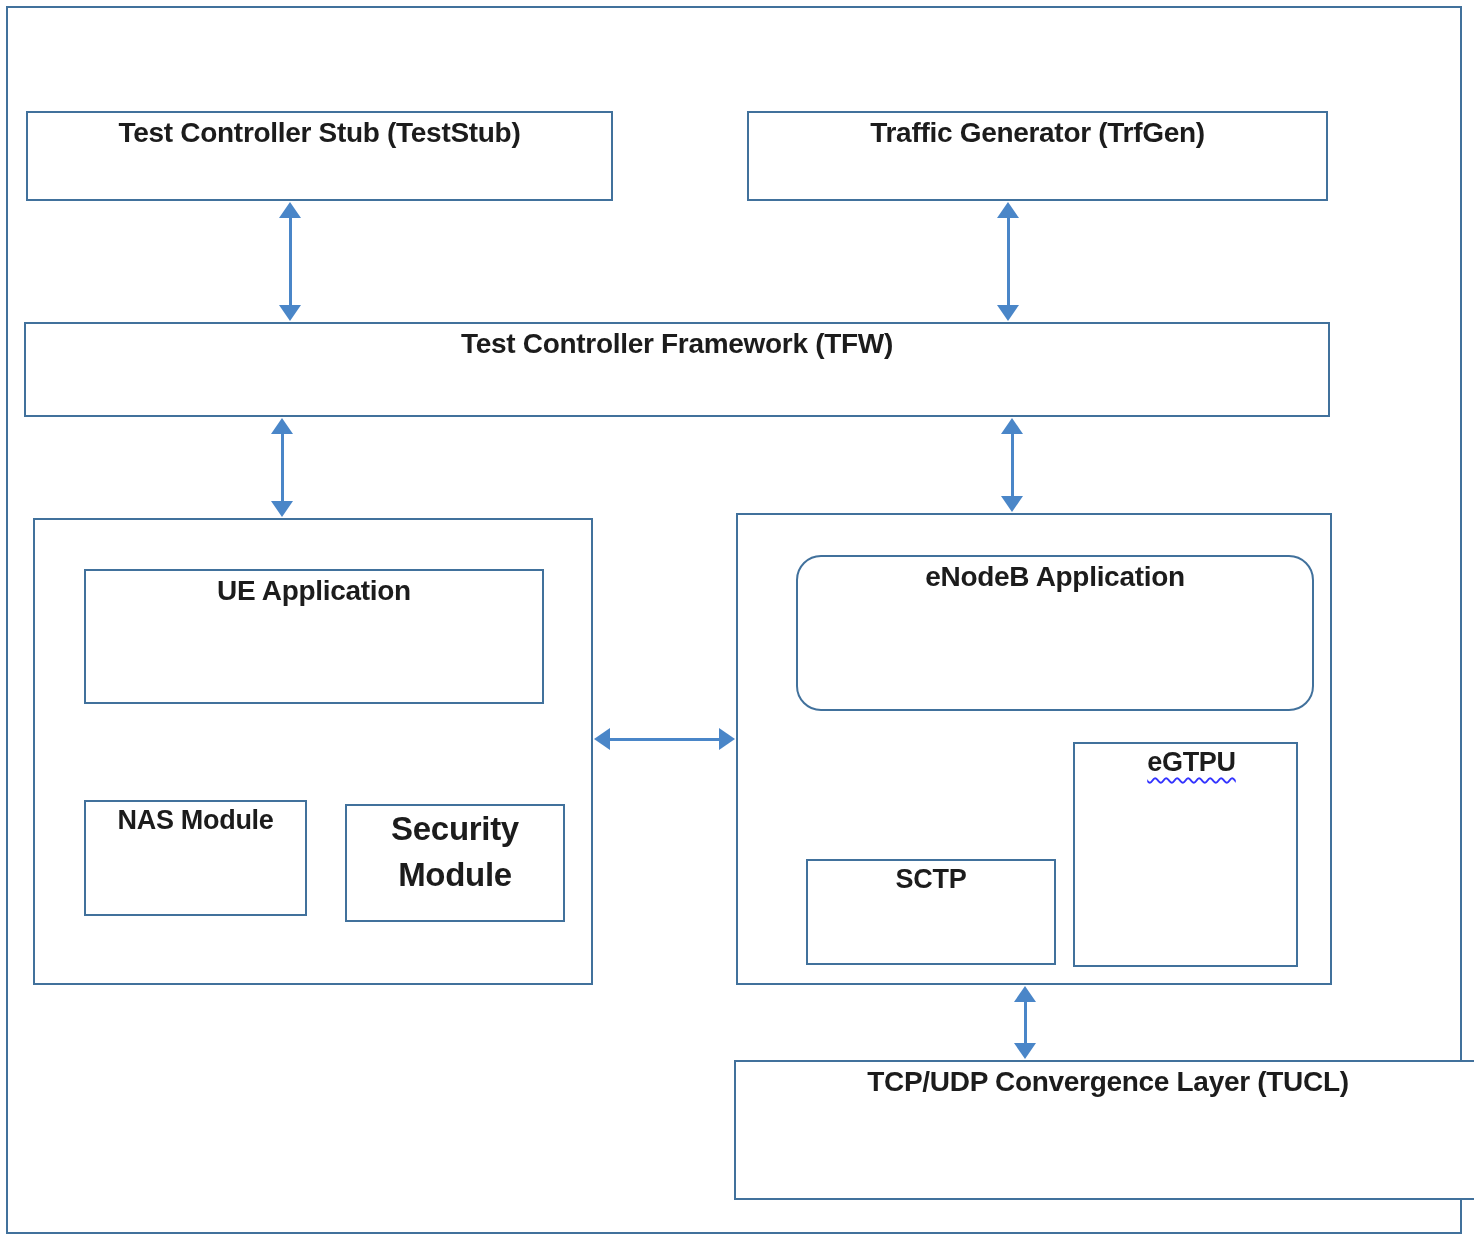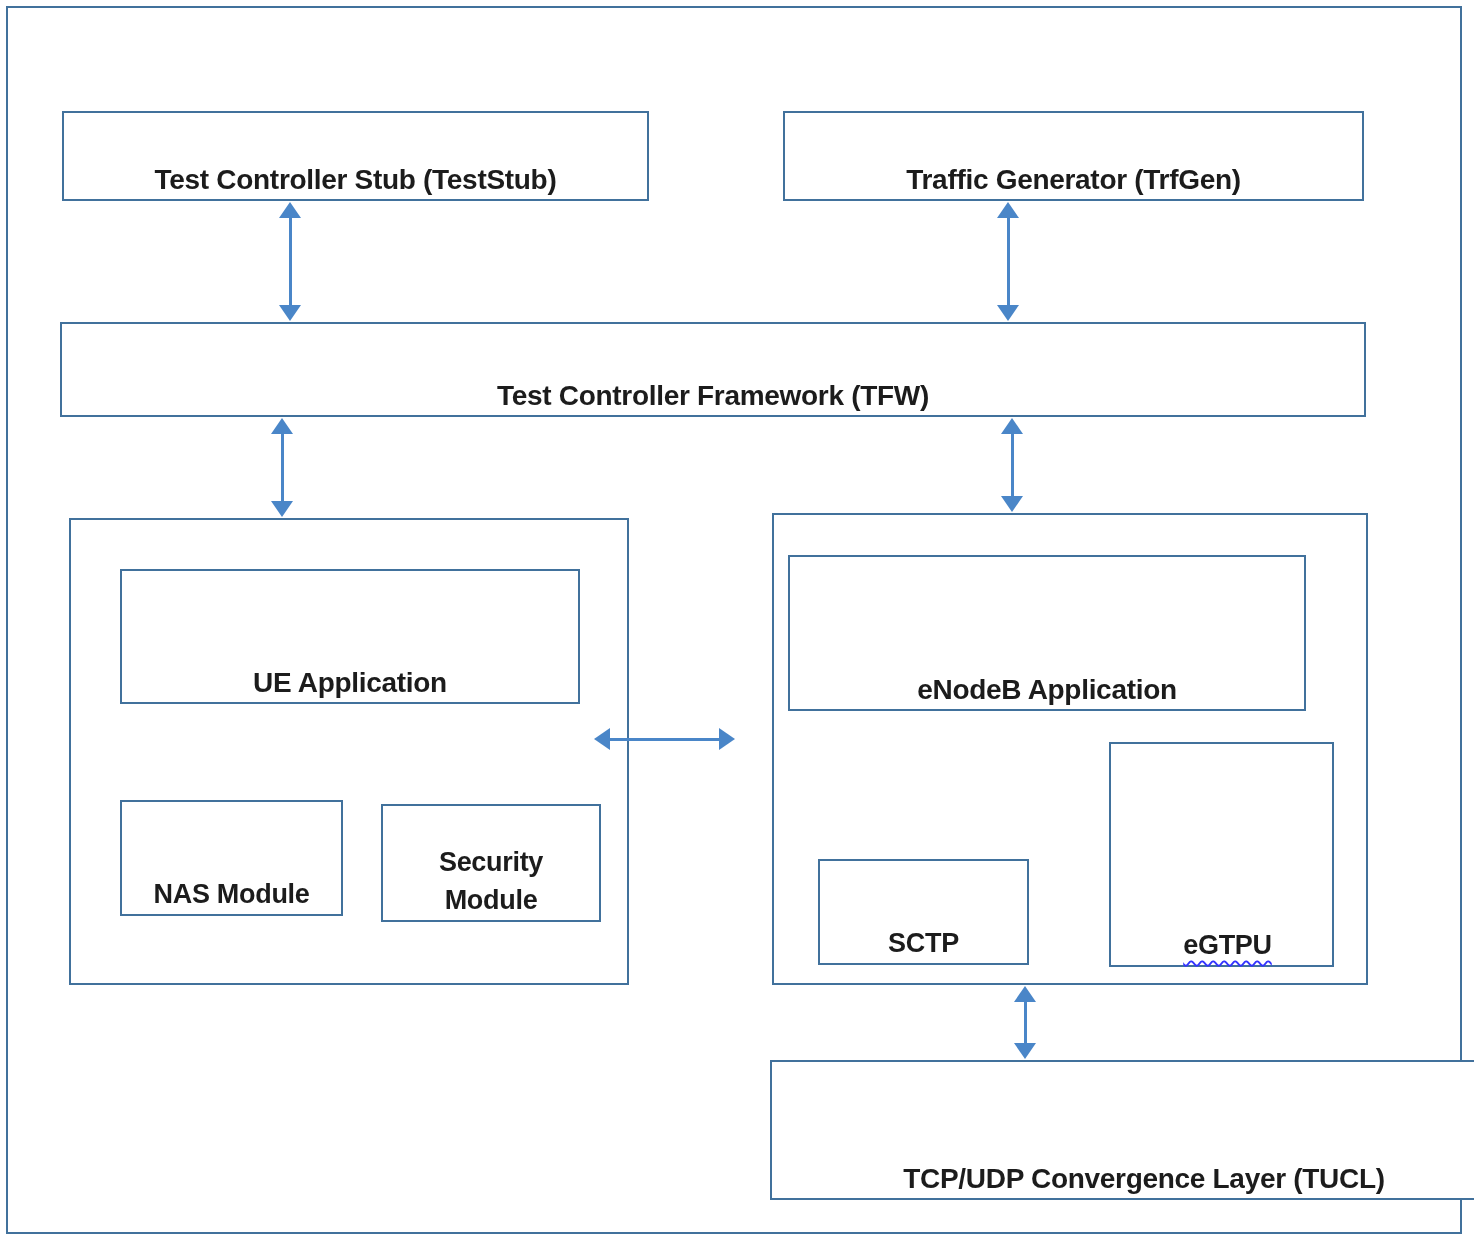--- a/index.html
+++ b/index.html
@@ -20,28 +20,27 @@
   .frame{
     position:absolute;left:6px;top:6px;width:1456px;height:1228px;
     border:2px solid var(--box-border);
     box-sizing:border-box;
   }
   .node{
     position:absolute;
     box-sizing:border-box;
     border:2px solid var(--box-border);
     background:var(--bg);
-    display:flex;align-items:flex-end;justify-content:center;
+    display:flex;align-items:flex-start;justify-content:center;
     text-align:center;
     font-weight:bold;
     color:var(--text);
     font-size:28px;
     letter-spacing:-0.3px;
     line-height:1.4;
-    margin-left:36px;
   }
   .node.container{background:transparent;}
   .node .lbl{display:block;}
   .node .lbl.narrow{max-width:170px;}
   .node .lbl.squiggle{
     text-decoration-line:underline;
     text-decoration-style:wavy;
     text-decoration-color:var(--squiggle);
     text-decoration-thickness:2px;
     text-underline-offset:6px;
@@ -80,32 +79,32 @@
   <div class="node container" style="left:33px;top:518px;width:560px;height:467px;"></div>
 
   <div class="node" style="left:84px;top:569px;width:460px;height:135px;">
     <span class="lbl">UE Application</span>
   </div>
 
   <div class="node" style="left:84px;top:800px;width:223px;height:116px;font-size:27px;">
     <span class="lbl">NAS Module</span>
   </div>
 
-  <div class="node" style="left:345px;top:804px;width:220px;height:118px;font-size:27px;">
+  <div class="node" style="left:345px;top:804px;width:220px;height:118px;font-size:33px;">
     <span class="lbl narrow">Security Module</span>
   </div>
 
   <div class="node container" style="left:736px;top:513px;width:596px;height:472px;"></div>
 
-  <div class="node" style="left:752px;top:555px;width:518px;height:156px;">
+  <div class="node" style="left:796px;top:555px;width:518px;height:156px;border-radius:25px;">
     <span class="lbl">eNodeB Application</span>
   </div>
 
 
-  <div class="node" style="left:782px;top:859px;width:211px;height:106px;font-size:27px;">
+  <div class="node" style="left:806px;top:859px;width:250px;height:106px;font-size:27px;">
     <span class="lbl">SCTP</span>
   </div>
 
   <div class="node" style="left:1073px;top:742px;width:225px;height:225px;font-size:27px;padding-left:12px;">
     <span class="lbl squiggle">eGTPU</span>
   </div>
 
   <div class="node" style="left:734px;top:1060px;width:748px;height:140px;">
     <span class="lbl">TCP/UDP Convergence Layer (TUCL)</span>
   </div>

